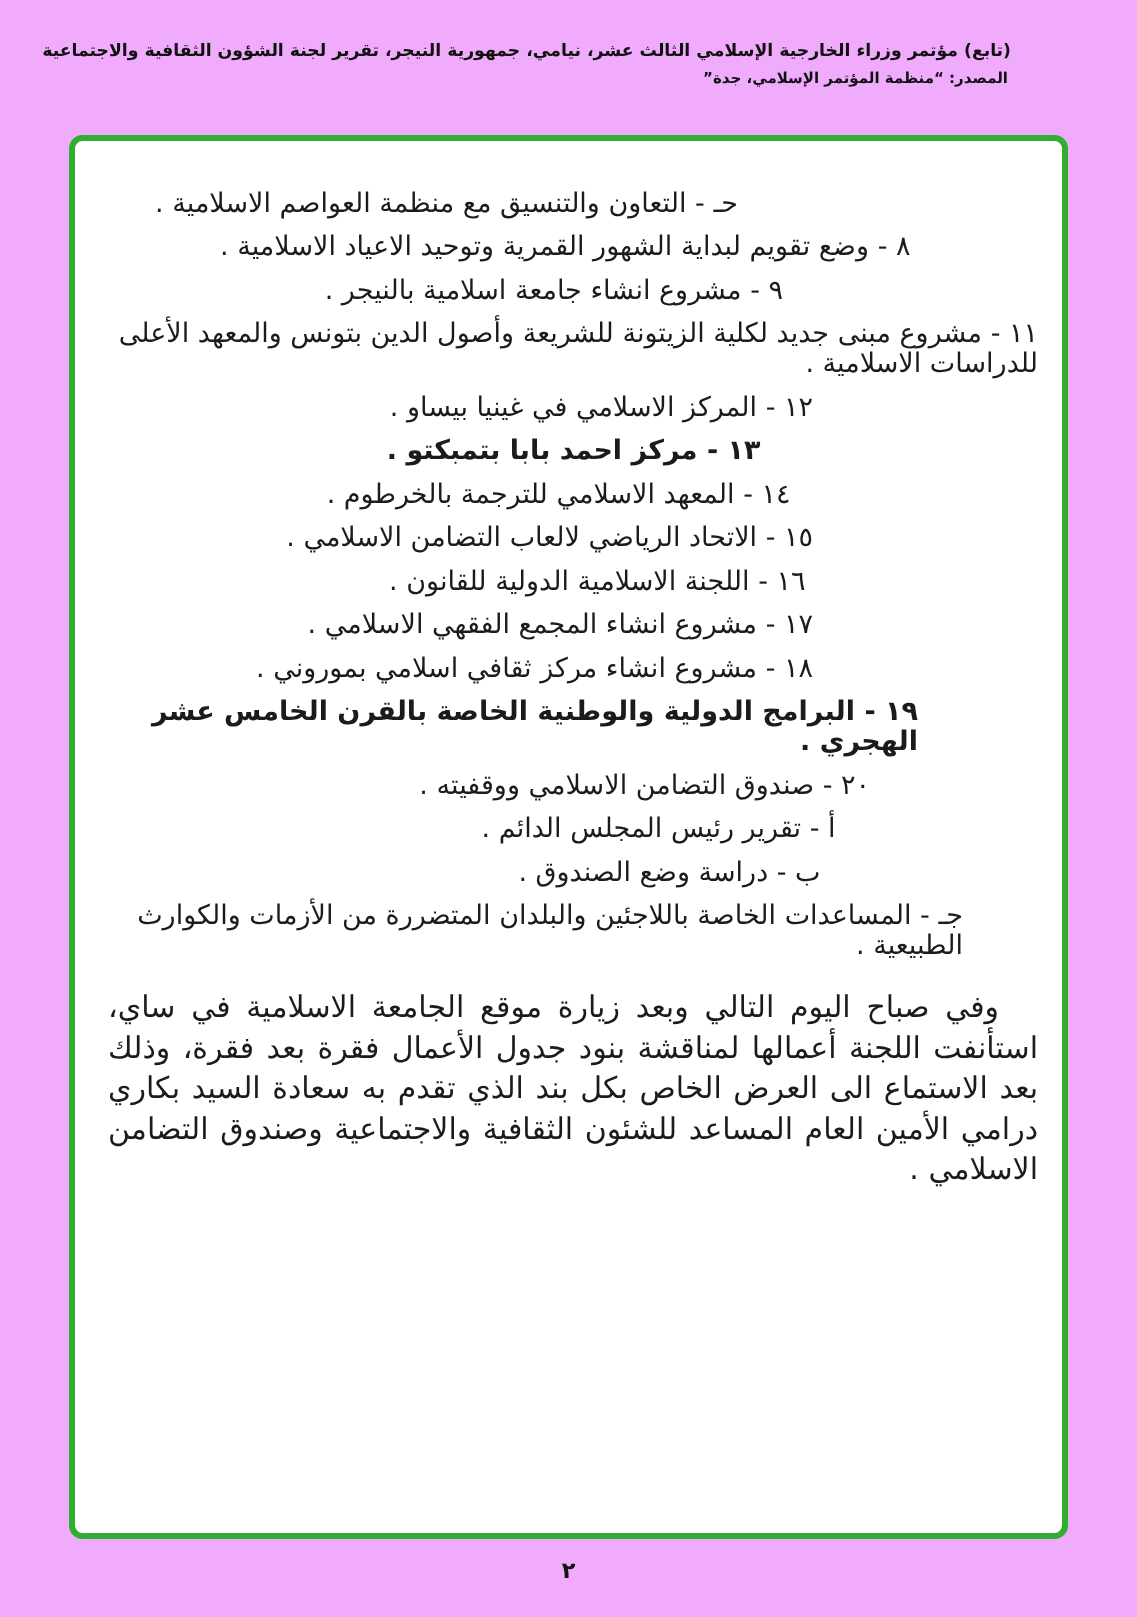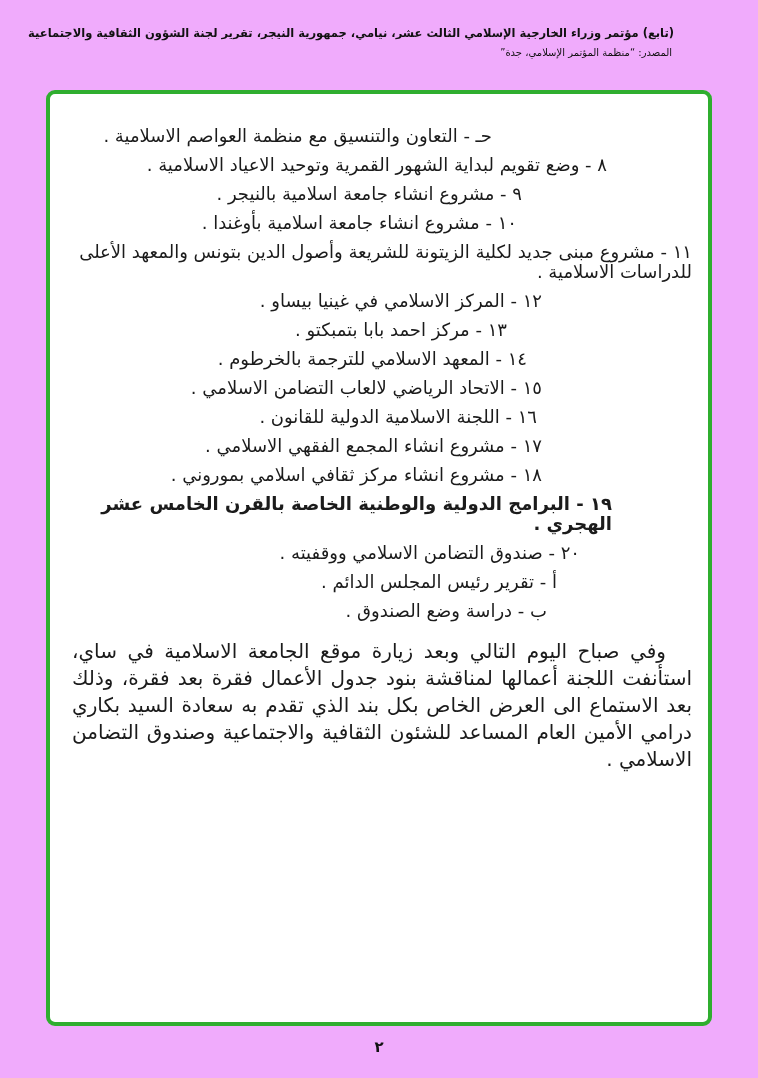--- a/index.html
+++ b/index.html
@@ -20,21 +20,21 @@
     color:#111111;
   }
   .header-line1 {
     font-size:11.5px;
     font-weight:bold;
     white-space:nowrap;
     line-height:1.6;
   }
   .header-line2 {
     font-size:10px;
-    font-weight:normal;
+    font-weight:bold;
     margin-top:5px;
     padding-right:2px;
   }
   .green-box {
     position:absolute;
     top:90px; right:46px;
     width:666px; height:936px;
     border:4px solid #2fae2f;
     border-radius:9px;
     background:#ffffff;
@@ -74,32 +74,32 @@
   <header class="doc-header">
     <div class="header-line1">(تابع) مؤتمر وزراء الخارجية الإسلامي الثالث عشر، نيامي، جمهورية النيجر، تقرير لجنة الشؤون الثقافية والاجتماعية</div>
     <div class="header-line2">المصدر:  “منظمة المؤتمر الإسلامي، جدة”</div>
   </header>
 
   <div class="green-box">
     <div class="doc-body" id="doc-body">
         <div class="doc-line" style="padding-right: 200px;">حـ - التعاون والتنسيق مع منظمة العواصم الاسلامية .</div>
         <div class="doc-line" style="padding-right: 85px;">٨ - وضع تقويم لبداية الشهور القمرية وتوحيد الاعياد الاسلامية .</div>
         <div class="doc-line" style="padding-right: 170px;">٩ - مشروع انشاء جامعة اسلامية بالنيجر .</div>
-        <div class="doc-line" style="padding-right: 175px;">١٠ - مشروع انشاء جامعة اسلامية بأوغندا .</div>
         <div class="doc-line" style="padding-right: 0px;">١١ - مشروع مبنى جديد لكلية الزيتونة للشريعة وأصول الدين بتونس والمعهد الأعلى للدراسات الاسلامية .</div>
         <div class="doc-line" style="padding-right: 150px;">١٢ - المركز الاسلامي في غينيا بيساو .</div>
-        <div class="doc-line" style="padding-right: 185px;">١٣ - مركز احمد بابا بتمبكتو .</div>
+        <div class="doc-line" style="padding-right: 185px; font-weight: bold;">١٣ - مركز احمد بابا بتمبكتو .</div>
         <div class="doc-line" style="padding-right: 165px;">١٤ - المعهد الاسلامي للترجمة بالخرطوم .</div>
         <div class="doc-line" style="padding-right: 150px;">١٥ - الاتحاد الرياضي لالعاب التضامن الاسلامي .</div>
         <div class="doc-line" style="padding-right: 155px;">١٦ - اللجنة الاسلامية الدولية للقانون .</div>
         <div class="doc-line" style="padding-right: 150px;">١٧ - مشروع انشاء المجمع الفقهي الاسلامي .</div>
         <div class="doc-line" style="padding-right: 150px;">١٨ - مشروع انشاء مركز ثقافي اسلامي بموروني .</div>
         <div class="doc-line bold" style="padding-right: 80px;">١٩ - البرامج الدولية والوطنية  الخاصة بالقرن  الخامس عشر الهجري .</div>
         <div class="doc-line" style="padding-right: 112px;">٢٠ - صندوق التضامن الاسلامي ووقفيته .</div>
         <div class="doc-line" style="padding-right: 135px;">أ - تقرير رئيس المجلس الدائم .</div>
         <div class="doc-line" style="padding-right: 145px;">ب - دراسة وضع الصندوق .</div>
+        <div class="doc-line" style="padding-right: 50px;">جـ - المساعدات الخاصة باللاجئين والبلدان المتضررة من الأزمات والكوارث الطبيعية .</div>
         <div class="doc-paragraph">وفي صباح اليوم التالي وبعد زيارة موقع الجامعة الاسلامية في ساي، استأنفت اللجنة أعمالها لمناقشة بنود جدول الأعمال فقرة بعد فقرة، وذلك بعد الاستماع الى العرض الخاص بكل بند الذي تقدم به سعادة السيد بكاري درامي الأمين العام المساعد للشئون الثقافية والاجتماعية وصندوق التضامن الاسلامي .</div>
       </div>
   </div>
 
   <div class="page-number">٢</div>
 
 </div>
 
 </body></html>

